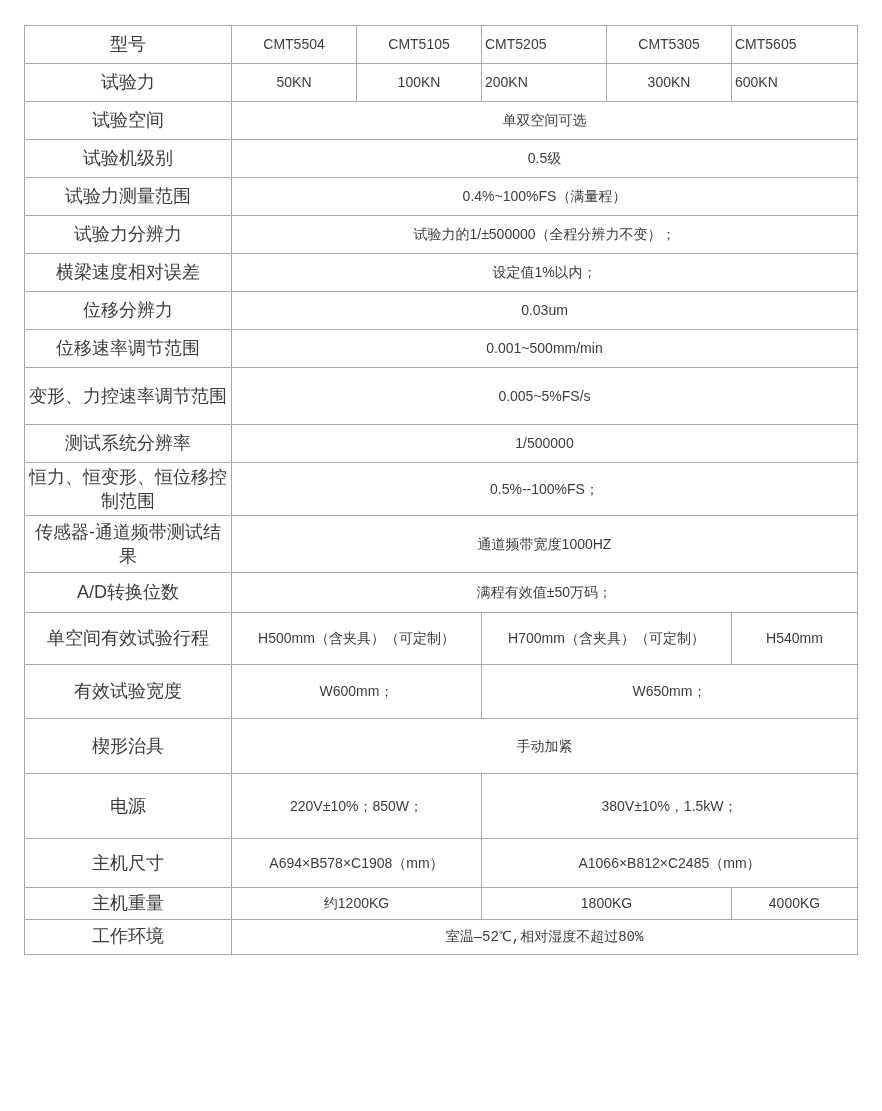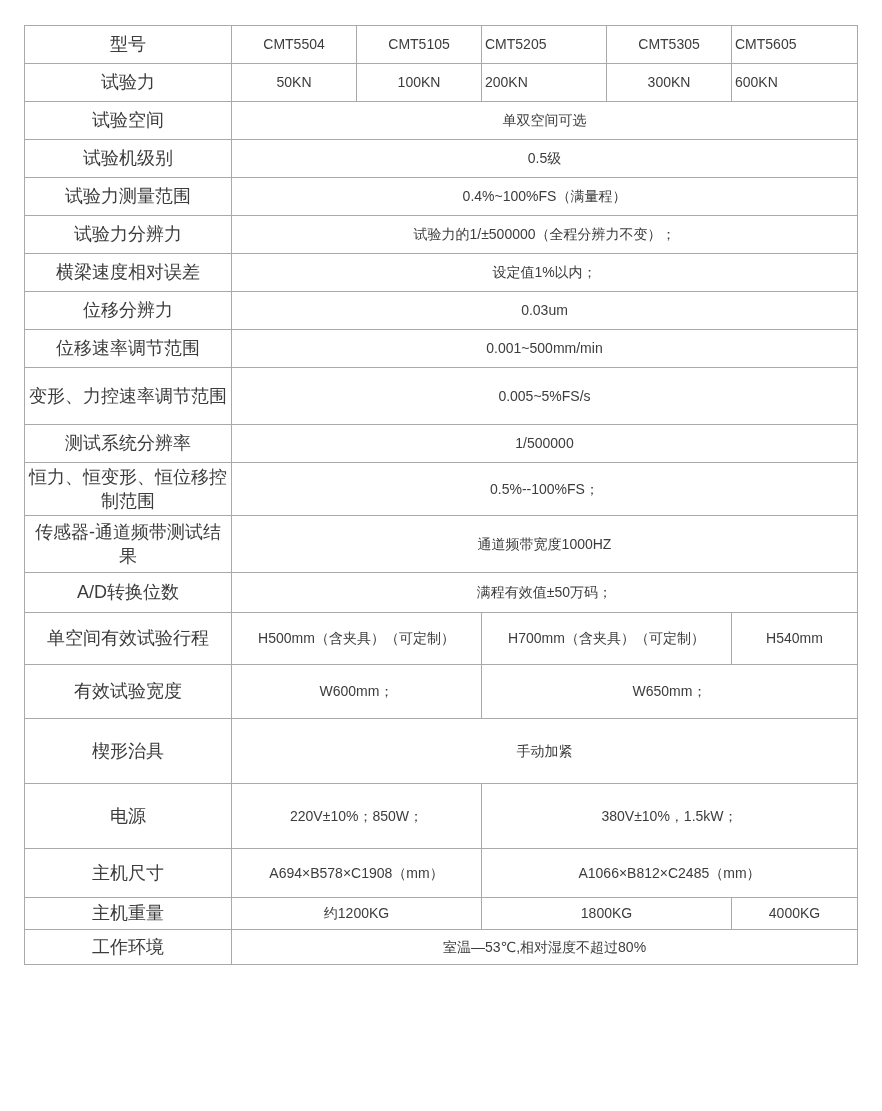--- a/index.html
+++ b/index.html
@@ -128,39 +128,39 @@
           <td class="row-label">单空间有效试验行程</td>
           <td colspan="2">H500mm（含夹具）（可定制）</td>
           <td colspan="2">H700mm（含夹具）（可定制）</td>
           <td>H540mm</td>
         </tr>
         <tr style="height: 54px; padding-left: 47px;">
           <td class="row-label">有效试验宽度</td>
           <td colspan="2">W600mm；</td>
           <td colspan="3">W650mm；</td>
         </tr>
-        <tr style="height: 65px;">
+        <tr style="height: 55px;">
           <td class="row-label">楔形治具</td>
           <td colspan="5">手动加紧</td>
         </tr>
         <tr style="height: 65px;">
           <td class="row-label">电源</td>
           <td colspan="2">220V±10%；850W；</td>
           <td colspan="3">380V±10%，1.5kW；</td>
         </tr>
         <tr style="height: 49px;">
           <td class="row-label">主机尺寸</td>
           <td colspan="2">A694×B578×C1908（mm）</td>
           <td colspan="3">A1066×B812×C2485（mm）</td>
         </tr>
         <tr style="height: 32px;">
           <td class="row-label">主机重量</td>
           <td colspan="2">约1200KG</td>
           <td colspan="2">1800KG</td>
           <td>4000KG</td>
         </tr>
-        <tr style="height: 35px;">
+        <tr style="height: 35px; font-family: Liberation Mono, monospace;">
           <td class="row-label">工作环境</td>
-          <td colspan="5">室温—53℃,相对湿度不超过80%</td>
+          <td colspan="5">室温—52℃,相对湿度不超过80%</td>
         </tr>
       </tbody>
   </table>
 </div>
 
 </body></html>

